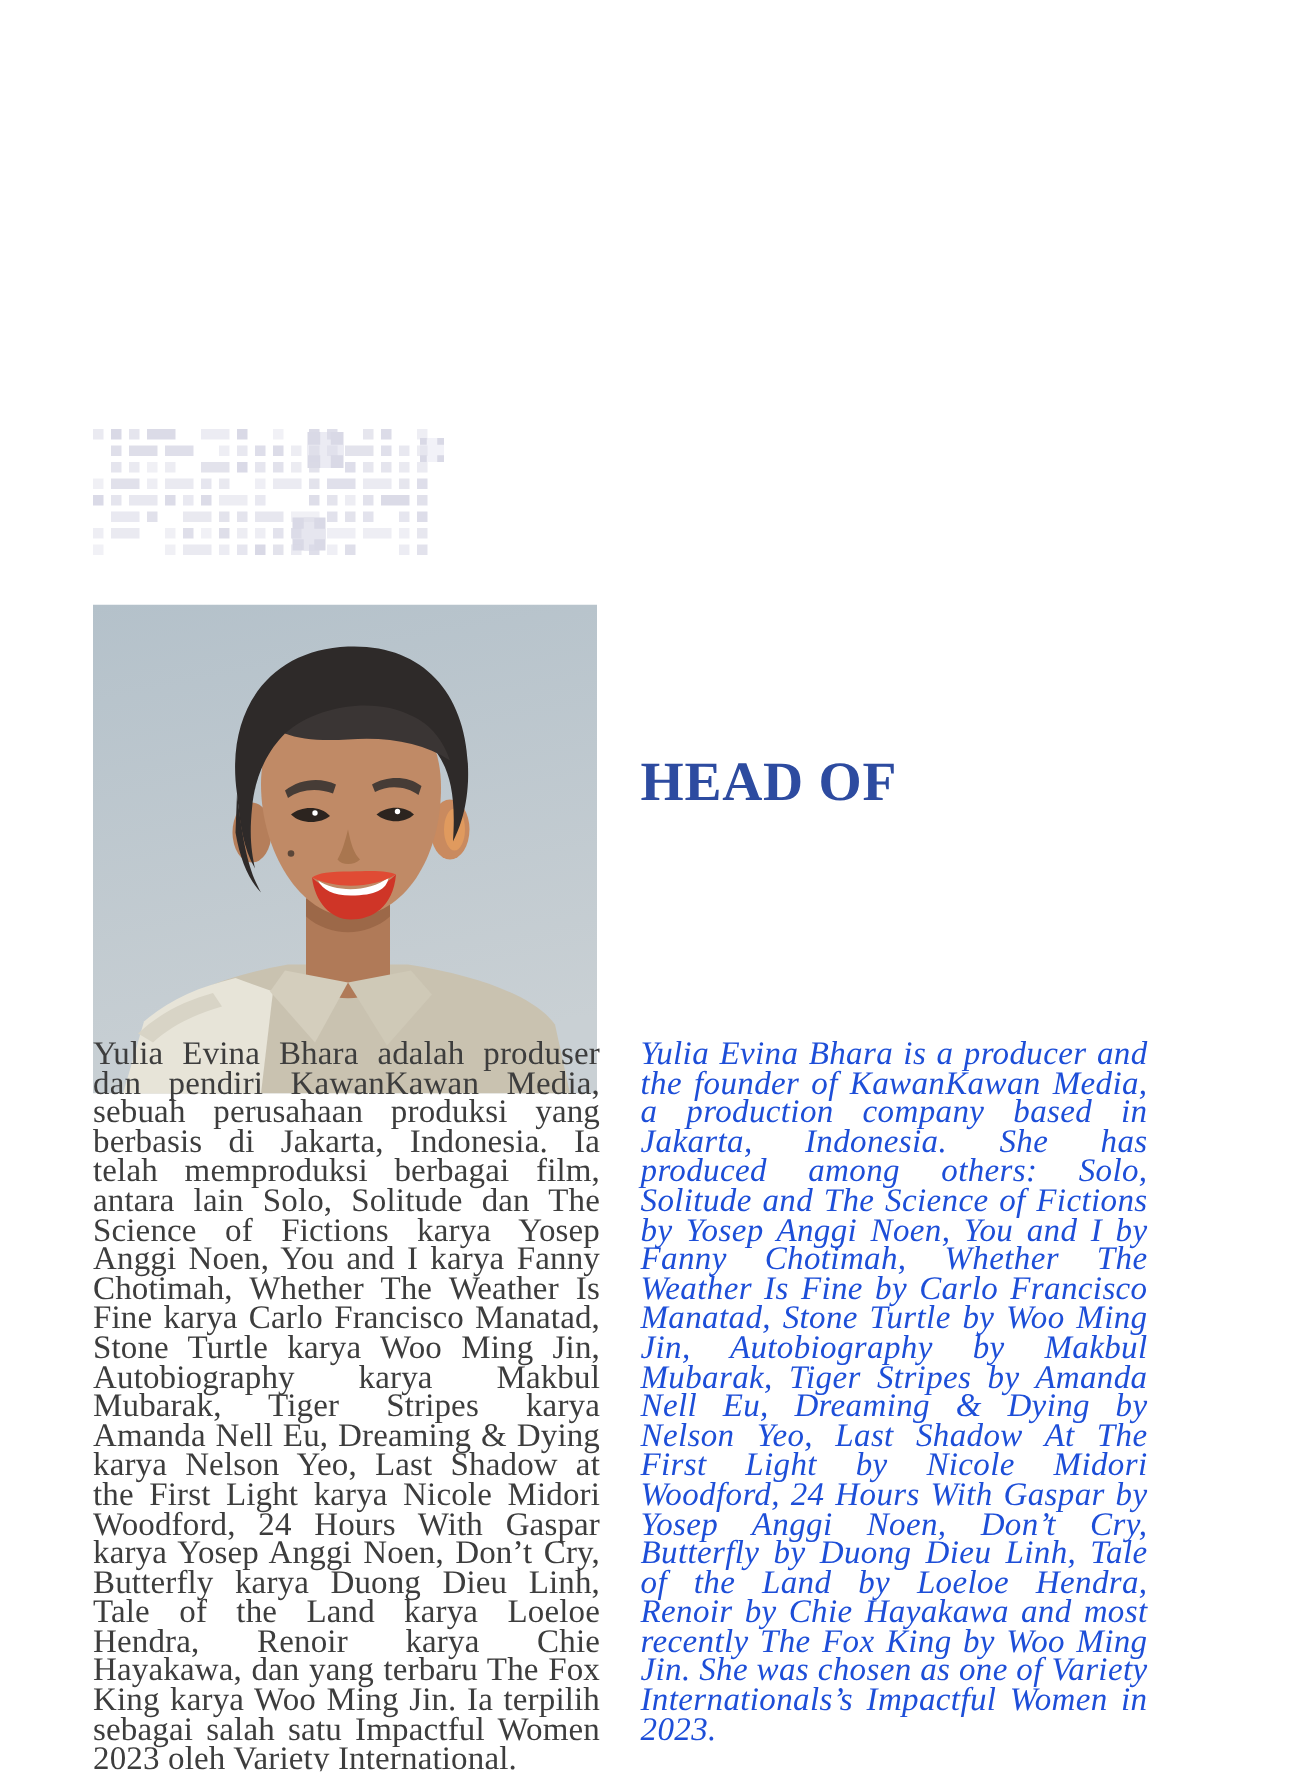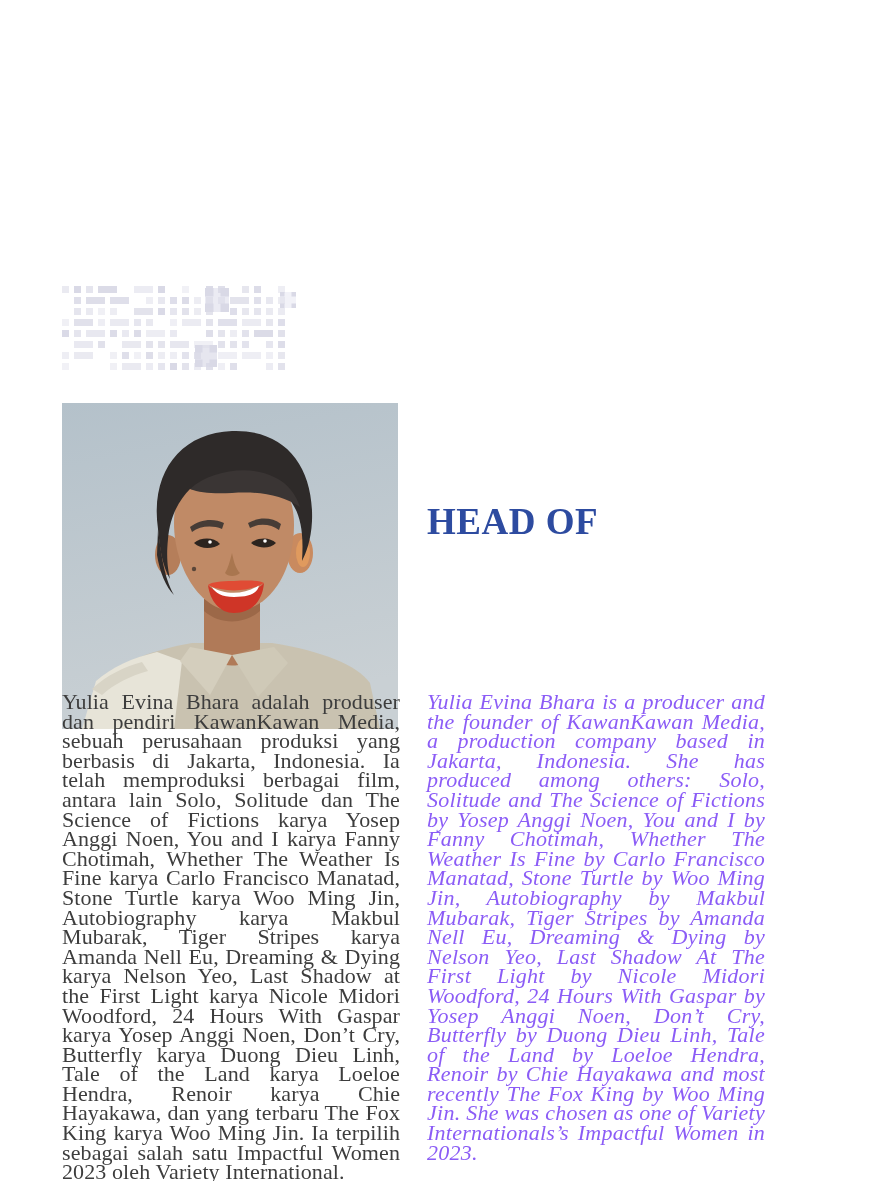--- a/index.html
+++ b/index.html
@@ -43,21 +43,21 @@
   .share-btn i{position:absolute;width:9px;height:9px;background:#ffffff;display:block;}
   .share-btn .sq-tr{right:0;top:0;}
   .share-btn .sq-ml{left:0;top:7px;}
   .share-btn .sq-br{right:0;bottom:0;}
   
   .bio{
     position:absolute;top:692px;width:338px;margin:0;
     font-size:22px;line-height:19.6px;text-align:justify;
   }
   .bio-id{left:62px;color:#3d3d3d;letter-spacing:.1px;}
-  .bio-en{left:427px;color:#8b5cf6;font-style:italic;letter-spacing:.25px;}
+  .bio-en{left:427px;color:#1d4ed8;font-style:italic;letter-spacing:.25px;}
 </style>
 </head>
 <body>
 
 <div class="page">
 
   <div class="pattern">
     <span class="plus" style="left:143px;top:2px;width:24px;height:24px;--pc:#ebebf3;"></span>
     <span class="plus" style="left:133px;top:59px;width:22px;height:22px;--pc:#e6e6ef;"></span>
     <span class="plus" style="left:218px;top:6px;width:16px;height:16px;--pc:#f2f2f8;"></span>

